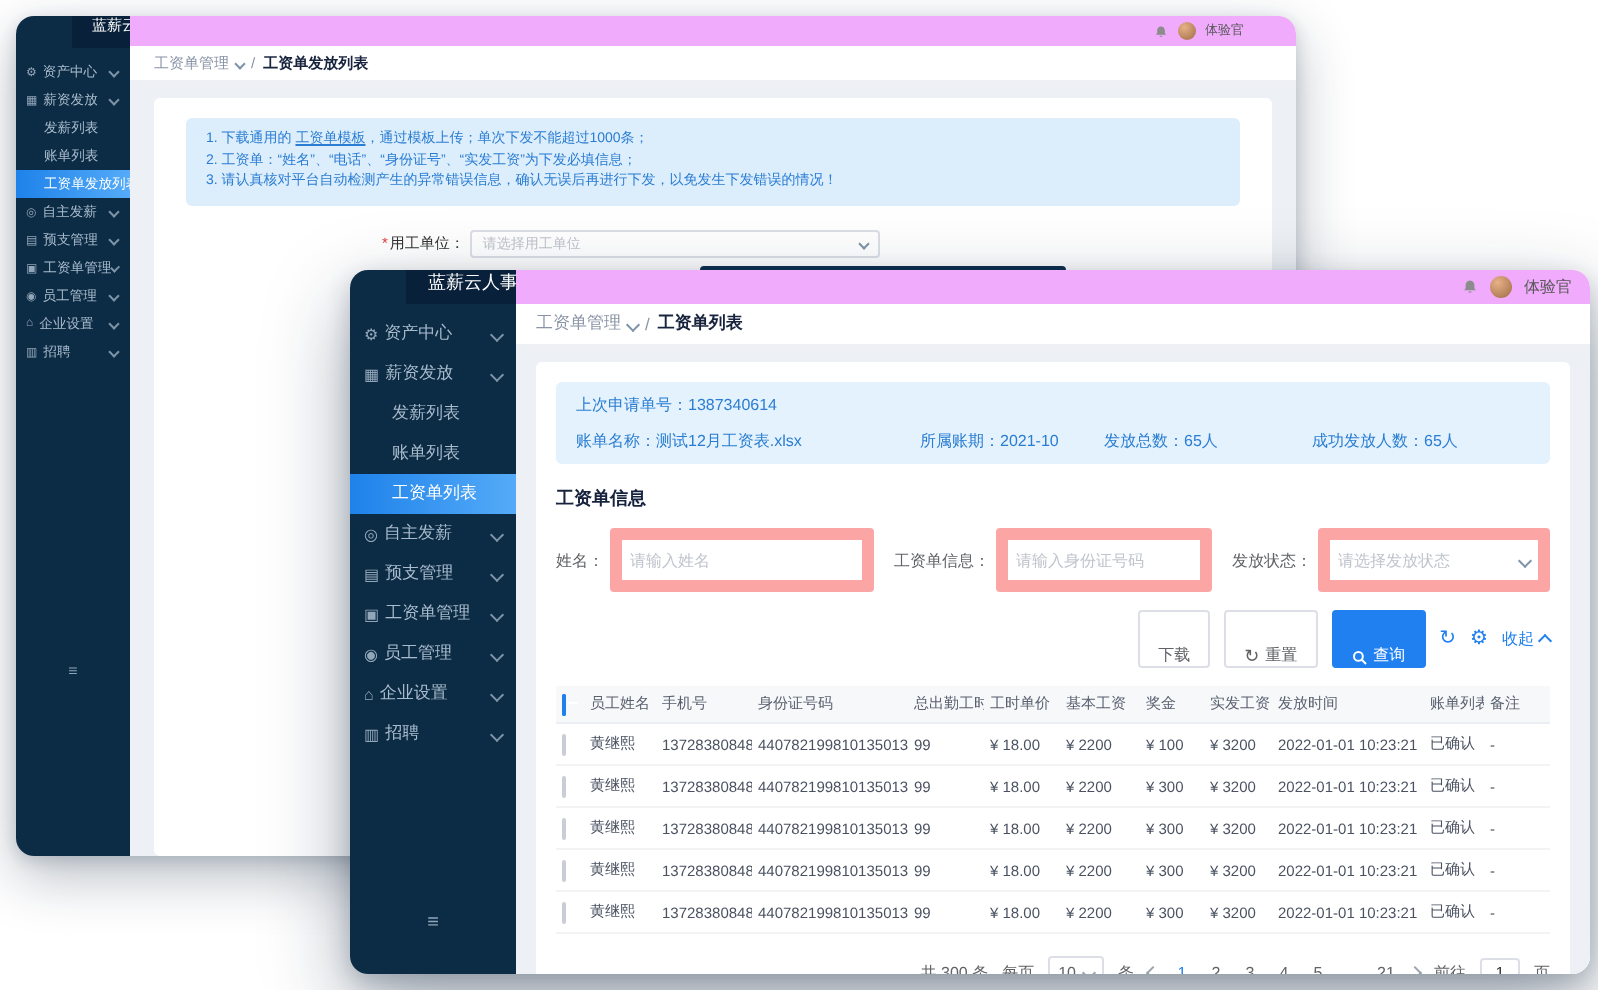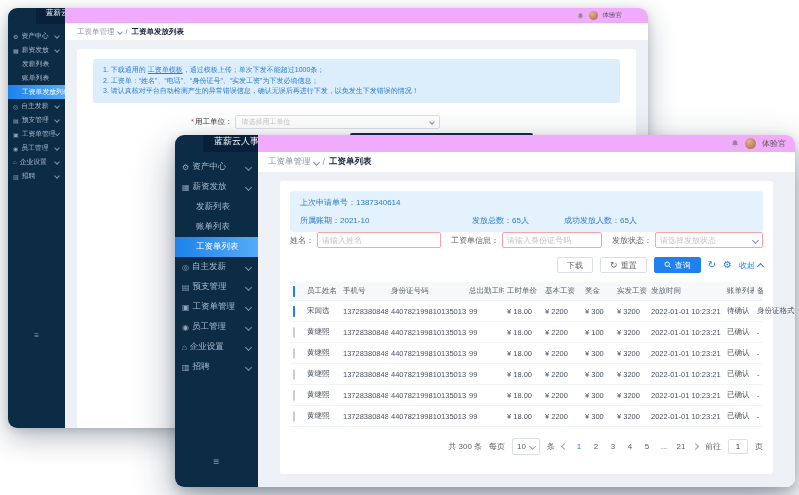--- a/index.html
+++ b/index.html
@@ -46,21 +46,21 @@
   .front .username{font-size:8px;}
   .back .username{font-size:6.5px;}
   .crumbbar{display:flex;align-items:center;background:#fff;border-bottom:1px solid #eef0f3;flex-shrink:0;}
   .front .crumbbar{height:20px;padding:0 10px;font-size:8.5px;}
   .back .crumbbar{height:17px;padding:0 12px;font-size:7.5px;}
   .crumb-section{color:#8a94a6;}
   .crumbbar .chev{margin:0 4px 0 3px;}
   .crumb-div{color:#8a94a6;margin-right:4px;}
   .crumb-page{color:#17233d;font-weight:bold;}
   .content{flex:1;background:#edf0f4;overflow:hidden;display:flex;flex-direction:column;}
-  .front .content{padding:8px 22px 0;}
+  .front .content{padding:8px 10px 0;}
   .back .content{padding:8px 12px 0;}
   .card{background:#fff;border-radius:3px;}
   .front .card{padding:10px;}
   .back .card{padding:10px 16px;flex:1;}
   
   .tips{background:#dcedfc;border-radius:3px;padding:6px 10px;}
   .tips-title{color:#2a7dd2;font-size:7.5px;margin-bottom:4px;}
   .tips-line{color:#2a7dd2;font-size:7px;line-height:10.5px;}
   .tips-link{text-decoration:underline;cursor:pointer;}
   .back-form{display:flex;align-items:center;margin:12px 0 0 98px;font-size:7.5px;color:#333;}
@@ -74,26 +74,26 @@
   .banner-line1{font-size:8px;margin-bottom:7px;}
   .banner-line2{display:flex;font-size:8px;}
   .banner-item{white-space:nowrap;overflow:hidden;}
   .banner-item:nth-child(1){width:172px;}
   .banner-item:nth-child(2){width:92px;}
   .banner-item:nth-child(3){width:104px;}
   .section-title{font-size:9px;font-weight:bold;color:#17233d;margin:11px 0 8px;}
   .filters{display:flex;gap:10px;}
   .filter{display:flex;align-items:center;flex:1;min-width:0;position:relative;}
   .filter label{font-size:8px;color:#606266;white-space:nowrap;margin-right:3px;}
-  .inp{flex:1;height:16px;border:1px solid #fca5a5;border-radius:2px;font-size:8px;padding:0 4px;
+  .inp{flex:1;height:32px;border:6px solid #fca5a5;border-radius:2px;font-size:8px;padding:0 4px;
        color:#333;background:#fff;min-width:0;box-sizing:border-box;outline:none;}
   input::placeholder{color:#c0c4cc;}
   .selectlike{display:flex;align-items:center;justify-content:space-between;color:#c0c4cc;}
   .toolbar{display:flex;justify-content:flex-end;align-items:center;gap:7px;margin-top:9px;}
-  .btn{height:16px;display:inline-flex;align-items:center;gap:3px;padding:0 9px;font-size:8px;
+  .btn{height:29px;display:inline-flex;align-items:flex-end;gap:3px;padding:0 9px;font-size:8px;
        border-radius:2px;border:1px solid #dcdfe6;background:#fff;color:#606266;cursor:pointer;}
   .btn.primary{background:#2080f0;border-color:#2080f0;color:#fff;}
   .icon-btn{color:#2080f0;font-size:10px;line-height:1;cursor:pointer;}
   .collapse-link{color:#2080f0;font-size:8px;display:inline-flex;gap:3px;align-items:center;cursor:pointer;}
   .chev-up{display:inline-block;width:4px;height:4px;border-right:1px solid #2080f0;border-bottom:1px solid #2080f0;transform:rotate(-135deg);margin-top:2px;}
   .spin{font-size:9px;color:#606266;}
   table.grid{width:100%;border-collapse:collapse;table-layout:fixed;margin-top:9px;font-size:7.5px;color:#4a5261;}
   .grid th{background:#f7f8fa;color:#596170;font-weight:normal;text-align:left;height:18px;
        padding:0 3px;border-bottom:1px solid #ebeef5;white-space:nowrap;overflow:hidden;}
   .grid td{height:20px;padding:0 3px;border-bottom:1px solid #f2f3f5;white-space:nowrap;overflow:hidden;}
@@ -296,25 +296,27 @@
       <span class="crumb-section">工资单管理</span>
       <span class="chev"></span>
       <span class="crumb-div">/</span>
       <span class="crumb-page">工资单列表</span>
     </div>
     <div class="content">
       <div class="card">
         <div class="banner">
           <div class="banner-line1">上次申请单号：1387340614</div>
           <div class="banner-line2">
+              <span class="banner-item">账单名称：测试12月工资表.xlsx</span>
               <span class="banner-item">所属账期：2021-10</span>
               <span class="banner-item">发放总数：65人</span>
               <span class="banner-item">成功发放人数：65人</span>
             </div>
         </div>
+        <div class="section-title">工资单信息</div>
         <div class="filters">
             <div class="filter">
               <label>姓名：</label>
               <input class="inp" placeholder="请输入姓名" style="">
             </div>
             <div class="filter">
               <label>工资单信息：</label>
               <input class="inp" placeholder="请输入身份证号码" style="">
             </div>
             <div class="filter">
@@ -373,34 +375,20 @@
                 <th>基本工资</th>
                 <th>奖金</th>
                 <th>实发工资</th>
                 <th>发放时间</th>
                 <th>账单列表</th>
                 <th>备注</th>
               </tr>
             </thead>
           <tbody id="grid-body">
               <tr>
-                <td><span class="cb on check"></span></td>
-                <td>宋闻选</td>
-                <td>13728380848</td>
-                <td>440782199810135013</td>
-                <td>99</td>
-                <td>¥ 18.00</td>
-                <td>¥ 2200</td>
-                <td>¥ 300</td>
-                <td>¥ 3200</td>
-                <td>2022-01-01 10:23:21</td>
-                <td>待确认</td>
-                <td class="note">身份证格式错误</td>
-              </tr>
-              <tr>
                 <td><span class="cb"></span></td>
                 <td>黄继熙</td>
                 <td>13728380848</td>
                 <td>440782199810135013</td>
                 <td>99</td>
                 <td>¥ 18.00</td>
                 <td>¥ 2200</td>
                 <td>¥ 100</td>
                 <td>¥ 3200</td>
                 <td>2022-01-01 10:23:21</td>

